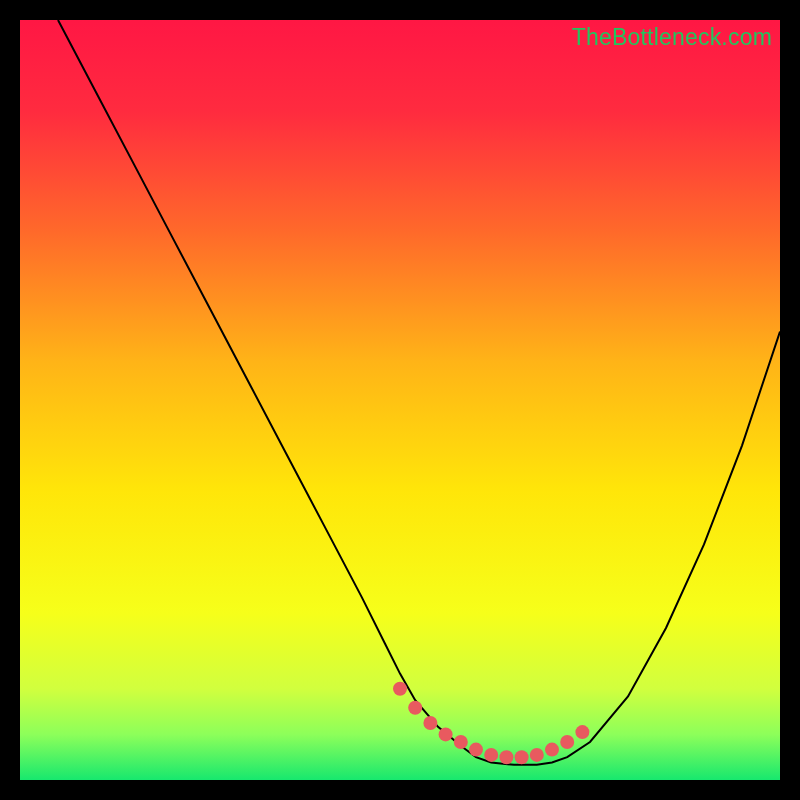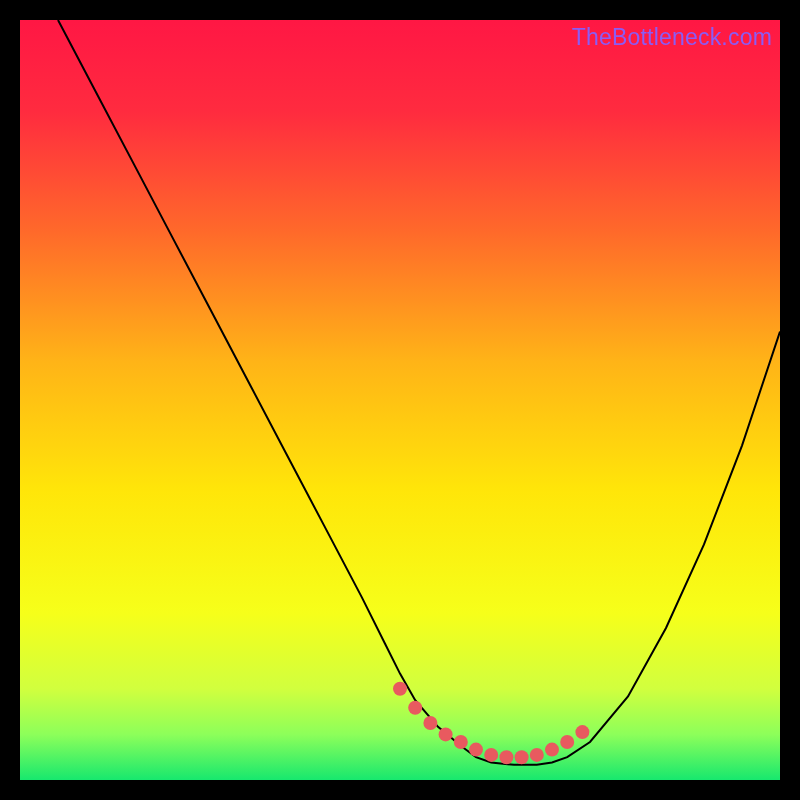--- a/index.html
+++ b/index.html
@@ -23,21 +23,21 @@
     position: absolute;
     left: 0;
     top: 0;
     width: 760px;
     height: 760px;
   }
   .watermark {
     position: absolute;
     top: 4px;
     right: 8px;
-    color: #8b5cf6;
+    color: #22c55e;
     font-size: 23px;
     font-weight: 500;
     letter-spacing: 0.2px;
   }
 </style>
 </head>
 <body>
 
 <div class="frame">
   <svg class="plot" viewBox="0 0 760 760">

